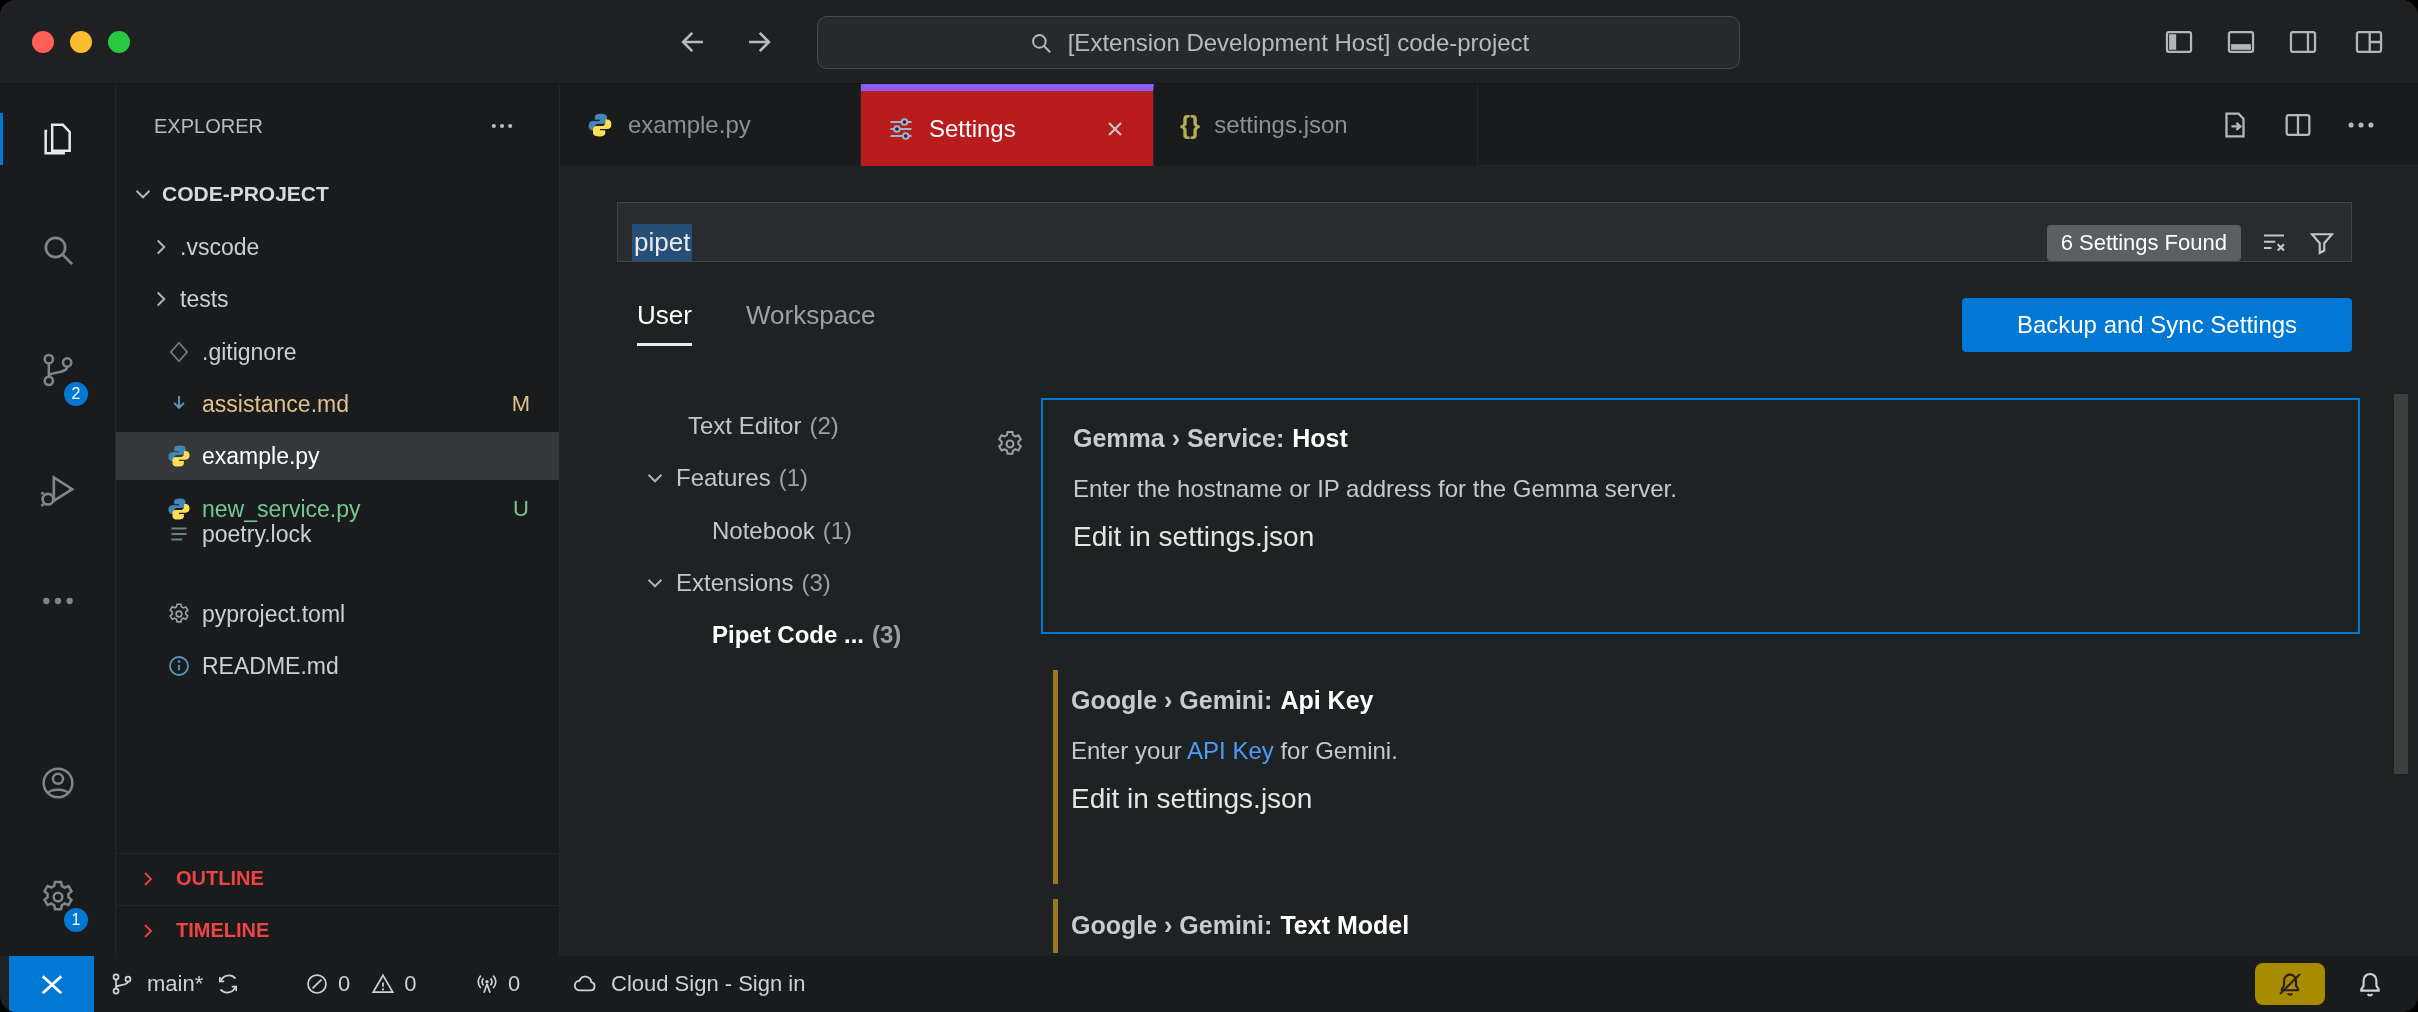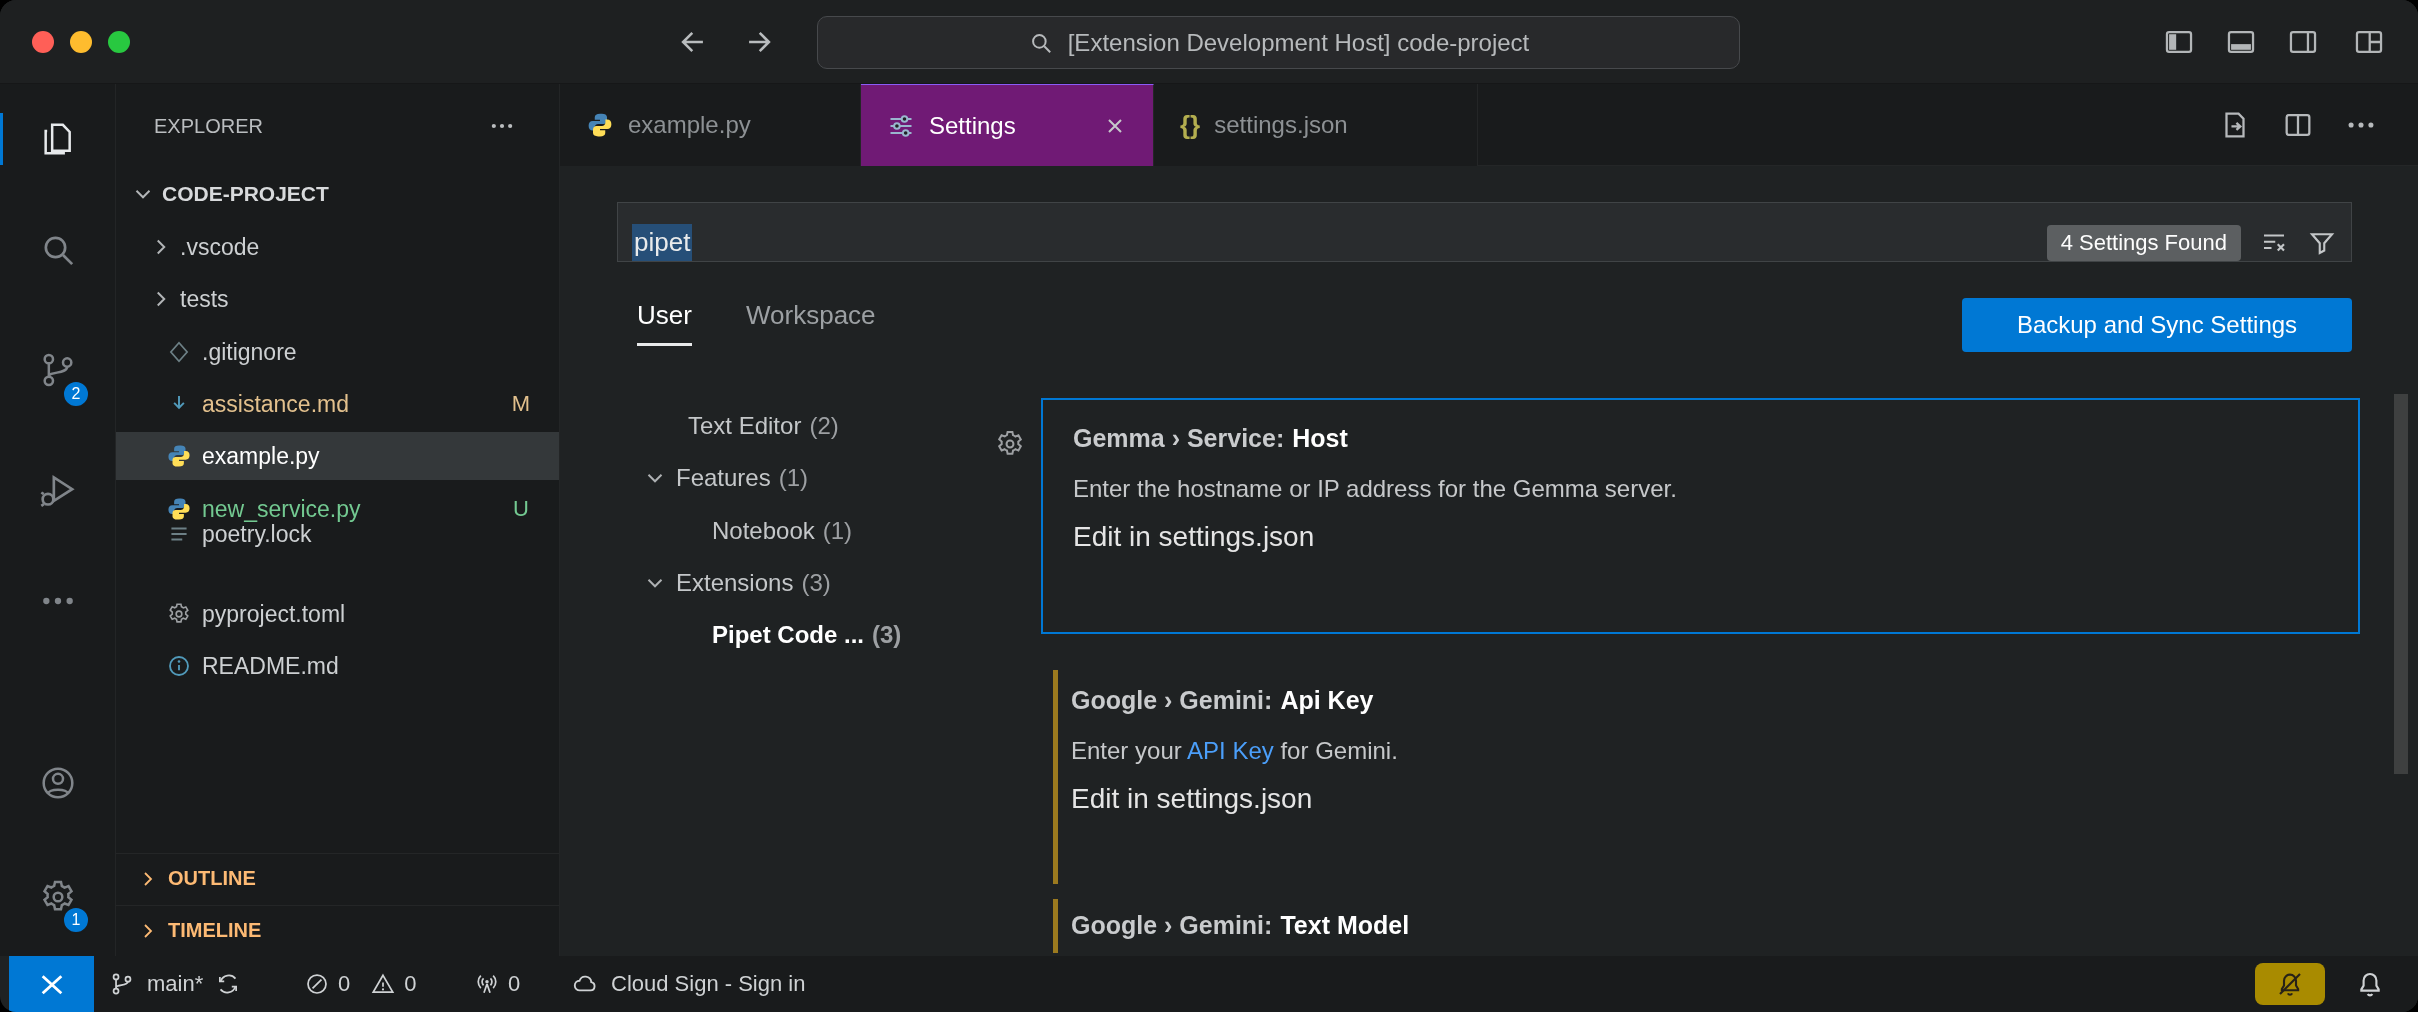--- a/index.html
+++ b/index.html
@@ -35,27 +35,27 @@
   .trow.selected{background:#34383a;color:#fff}
   .trow .chev{color:#b2b5b7;margin-right:6px}
   .fold{padding-left:32px}
   .file{padding-left:48px}
   .file .ficon{width:30px;margin-right:8px}
   .root{padding-left:14px;font-weight:bold;font-size:21px;color:#d8dadc}
   .gitmod{color:#e2c08d}
   .gitnew{color:#73c991}
   .gbadge{position:absolute;left:388px;width:34px;text-align:center;font-size:22px}
   .section{position:absolute;left:0;width:444px;height:50px;border-top:1px solid #242627;display:flex;align-items:center;
-    padding-left:20px;font-weight:bold;font-size:20px;color:#fdba74;gap:8px}
+    padding-left:20px;font-weight:bold;font-size:20px;color:#ef4444;gap:16px}
 
   
   #tabbar{position:absolute;left:560px;top:84px;width:1858px;height:82px;background:#191b1c;border-bottom:1px solid #242627}
   .tab{position:absolute;top:0;height:82px;display:flex;align-items:center;gap:14px;padding:0 26px;
     font-size:24px;color:#8d9194;border-right:1px solid #242627;background:#191b1c}
-  .tab.active{background:#701a75;color:#fff;border-top:1px solid #8b5cf6;box-shadow:0 2px 0 #1f2223}
+  .tab.active{background:#b91c1c;color:#fff;border-top:7px solid #8b5cf6;box-shadow:0 2px 0 #1f2223}
   .ed-act{position:absolute;top:24px;color:#b6b9bb}
 
   
   #settings{position:absolute;left:560px;top:166px;width:1858px;height:790px;background:#1f2223;overflow:hidden}
   #s-search{position:absolute;left:57px;top:36px;width:1735px;height:60px;background:#292c2e;border:1px solid #404446;
     display:flex;align-items:flex-end;padding:0 14px;font-size:26px;color:#e9ebec}
   #s-search .sel{background:#264f78;padding:3px 2px}
   #s-right{margin-left:auto;display:flex;align-items:center;gap:18px}
   #s-badge{background:#5c5f61;color:#fdfdfd;font-size:22px;padding:5px 14px;border-radius:4px}
   .s-ic{color:#c3c6c8}
@@ -375,21 +375,21 @@
           <circle cx="19" cy="12" r="1.8"></circle>
         </svg>
     </span>
   </div>
 
   <div id="settings">
 
     <div id="s-search">
       <span class="sel">pipet</span>
       <span id="s-right">
-        <span id="s-badge">4 Settings Found</span>
+        <span id="s-badge">6 Settings Found</span>
         <span class="s-ic i">
           <svg width="30" height="30" viewBox="0 0 24 24" fill="none" stroke="currentColor" stroke-width="1.7">
               <path d="M4 6h16M4 11h9M4 16h6M15 13l5 5M20 13l-5 5"></path>
             </svg>
         </span>
         <span class="s-ic i">
           <svg width="30" height="30" viewBox="0 0 24 24" fill="none" stroke="currentColor" stroke-width="1.7">
               <path d="M4 5h16l-6.2 7.2V18l-3.6 2v-7.8z"></path>
             </svg>
         </span>

